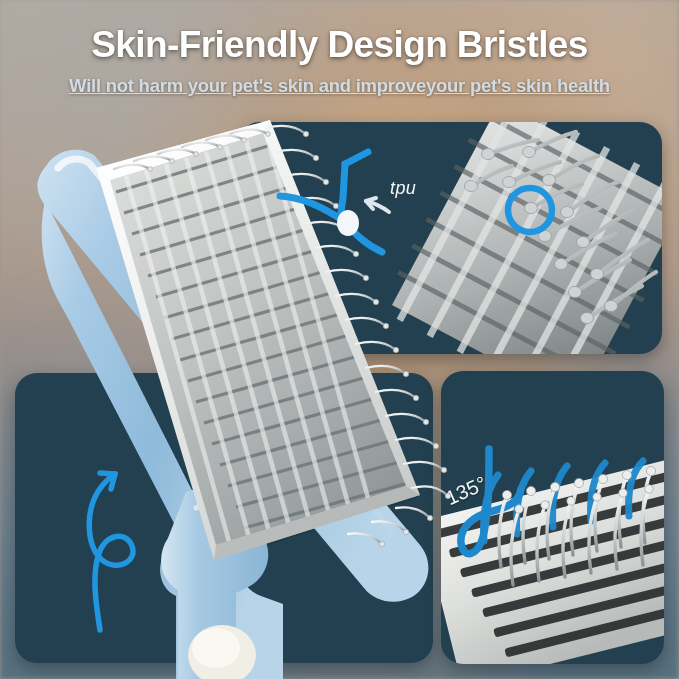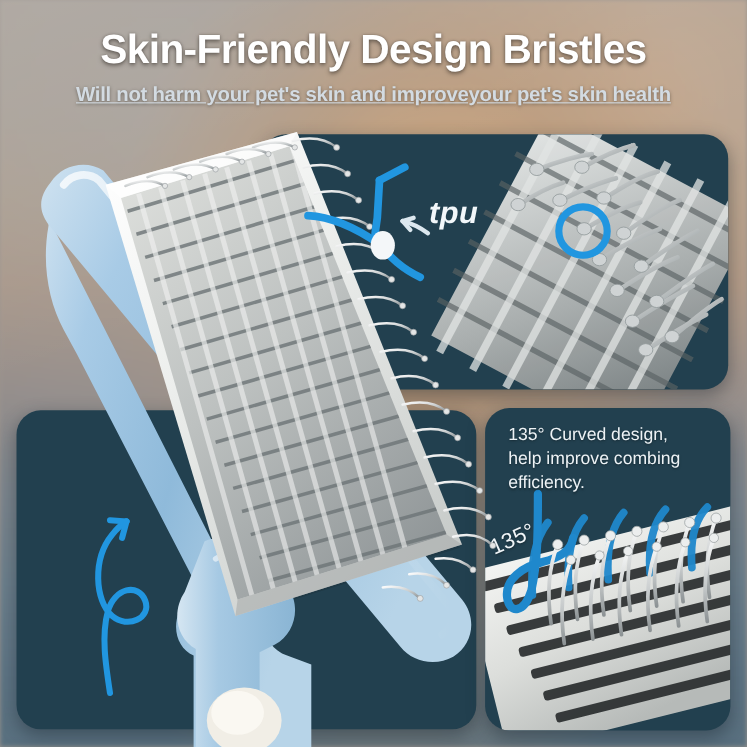--- a/index.html
+++ b/index.html
@@ -127,23 +127,23 @@
     left: 462px;
     top: 385px;
     width: 190px;
     font-size: 16px;
     line-height: 1.38;
   }
   .tpu-label {
     position: absolute;
     left: 390px;
     top: 178px;
-    font-size: 28px;
+    font-size: 18px;
     font-style: italic;
-    font-weight: bold;
+    font-weight: normal;
     color: #f2f7fa;
     z-index: 7;
     letter-spacing: 0.4px;
     text-align: right;
   }
   .angle-badge {
     position: absolute;
     left: 447px;
     top: 488px;
     font-size: 20px;
@@ -546,21 +546,16 @@
     </g>
   </svg>
 
   <div class="tpu-label">tpu</div>
 
   <div class="caption" id="tpu-caption">
     <div>Rubber-coated bristles</div>
     <div>willnot hurt your pet skin</div>
   </div>
 
-  <div class="caption" id="angle-caption">
-    <div>135° Curved design,</div>
-    <div>help improve combing</div>
-    <div>efficiency.</div>
-  </div>
 
   <div class="angle-badge">135°</div>
 
 </div>
 
 </body></html>

